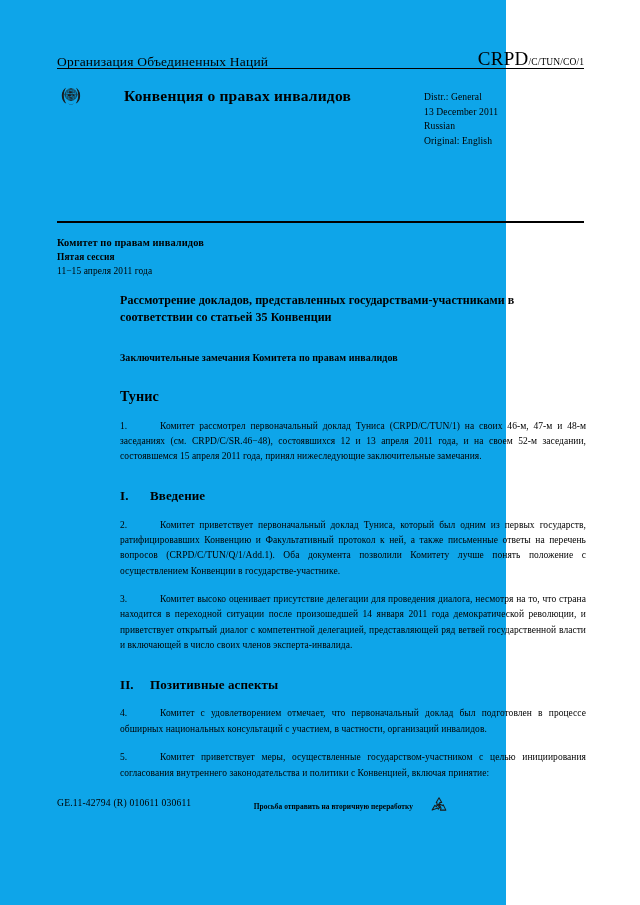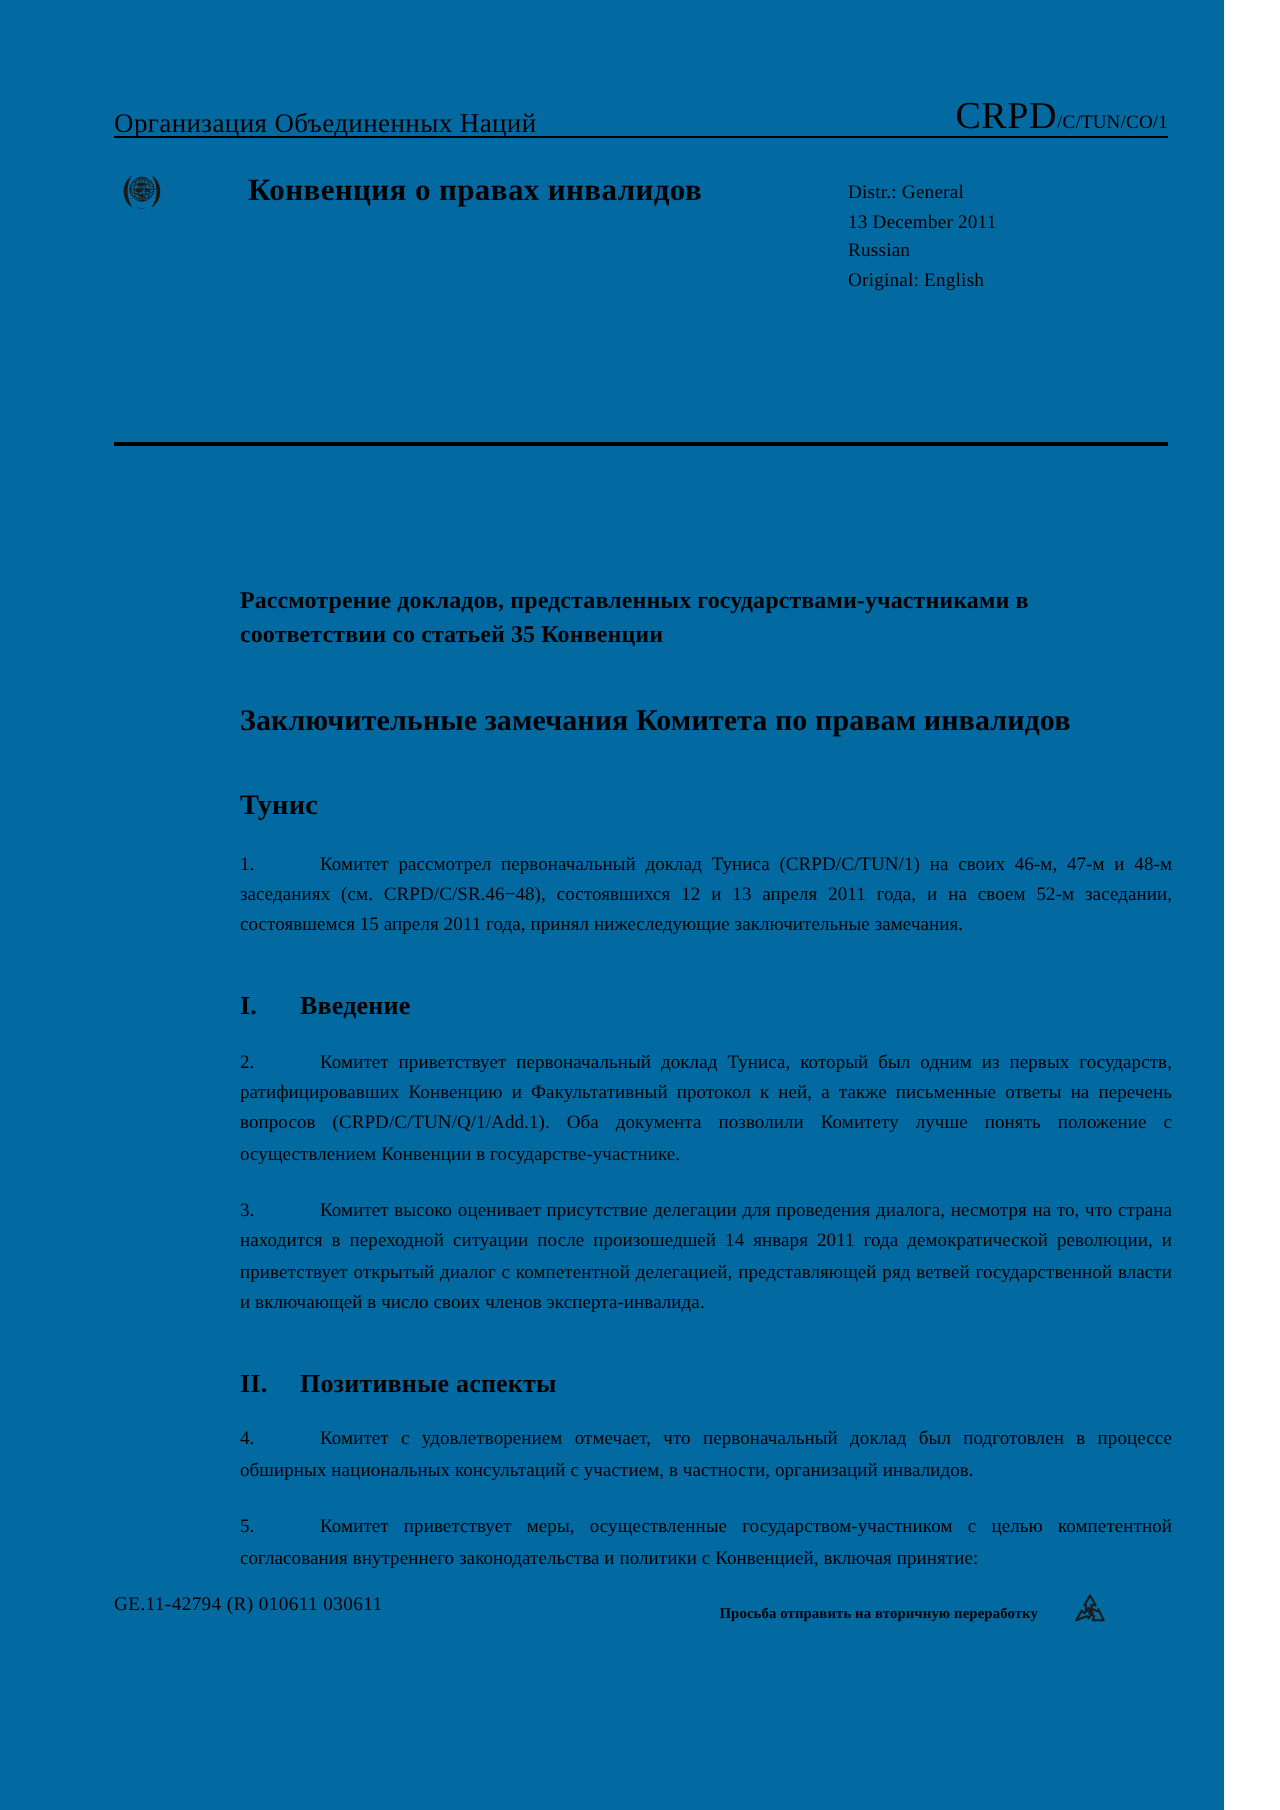--- a/index.html
+++ b/index.html
@@ -13,23 +13,23 @@
     position: relative;
     font-family: "Liberation Serif", "DejaVu Serif", serif;
     color: #000000;
     overflow: hidden;
   }
 
   .page {
     position: absolute;
     left: 0;
     top: 0;
-    width: 612px;
+    width: 506px;
     height: 905px;
-    background: #0369a1;
+    background: #0ea5e9;
   }
 
   
   .masthead {
     position: absolute;
     left: 57px;
     top: 49px;
     width: 527px;
     display: flex;
     align-items: flex-end;
@@ -138,21 +138,21 @@
   h1.doc-title {
     margin: 0;
     font-size: 12px;
     font-weight: bold;
     line-height: 1.42;
     letter-spacing: 0.05px;
   }
 
   h2.sub-title {
     margin: 25px 0 0 0;
-    font-size: 15px;
+    font-size: 10px;
     font-weight: bold;
     line-height: 1.4;
     letter-spacing: 0.05px;
   }
 
   h2.country {
     margin: 22px 0 0 0;
     font-size: 14.2px;
     font-weight: bold;
     line-height: 1.3;
@@ -281,20 +281,25 @@
 
   <div class="distr">
     <div>Distr.: General</div>
     <div>13 December 2011</div>
     <div>Russian</div>
     <div>Original: English</div>
   </div>
 
   <div class="rule-thick"></div>
 
+  <div class="committee">
+    <div class="c-name">Комитет по правам инвалидов</div>
+    <div class="c-session">Пятая сессия</div>
+    <div class="c-dates">11−15 апреля 2011 года</div>
+  </div>
 
   <div class="body-col">
 
     <h1 class="doc-title">Рассмотрение докладов, представленных государствами-участниками в соответствии со статьей 35 Конвенции</h1>
 
     <h2 class="sub-title">Заключительные замечания Комитета по правам инвалидов</h2>
 
     <h2 class="country">Тунис</h2>
 
     <p class="para first">
@@ -317,21 +322,21 @@
     <div class="section-head">
       <span class="num">II.</span>
       <span class="txt">Позитивные аспекты</span>
     </div>
 
     <p class="para">
       <span class="pnum">4.</span><span>Комитет с удовлетворением отмечает, что первоначальный доклад был подготовлен в процессе обширных национальных консультаций с участием, в частности, организаций инвалидов.</span>
     </p>
 
     <p class="para">
-      <span class="pnum">5.</span><span>Комитет приветствует меры, осуществленные государством-участником с целью компетентной согласования внутреннего законодательства и политики с Конвенцией, включая принятие:</span>
+      <span class="pnum">5.</span><span>Комитет приветствует меры, осуществленные государством-участником с целью инициирования согласования внутреннего законодательства и политики с Конвенцией, включая принятие:</span>
     </p>
 
   </div>
 
   <div class="footer-jobno">GE.11-42794  (R)  010611  030611</div>
 
   <div class="footer-recycle">
     <span class="rtext">Просьба отправить на вторичную переработку</span>
     <span>
       <svg class="recycle-icon" viewBox="0 0 64 64" width="22" height="22" aria-hidden="true">

